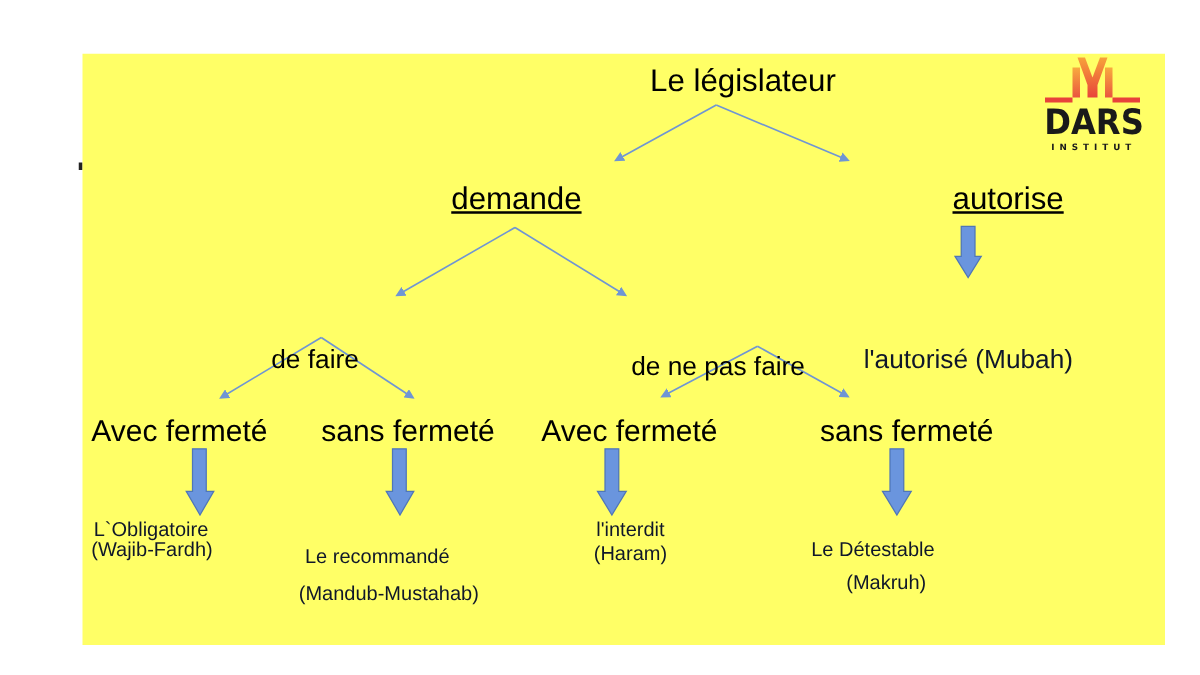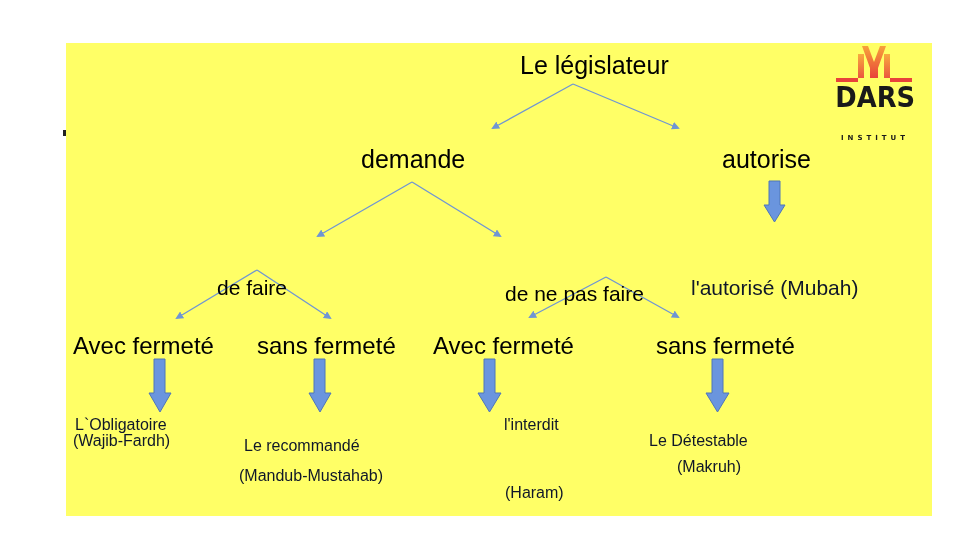--- a/index.html
+++ b/index.html
@@ -16,37 +16,37 @@
       position: absolute; left: 66px; top: 43px; width: 866px; height: 473px;
       background: #FFFF66;
     }
     .diagram-svg { position: absolute; left: 0; top: 0; }
     .node {
       position: absolute; white-space: nowrap; line-height: 1;
       color: #000;
     }
     .node.red { color: #0f172a; }
     .lvl0 { font-size: 25px; }
-    .lvl1 { font-size: 25px; }
+    .lvl1 { font-size: 25px; text-decoration: underline; }
     .lvl2 { font-size: 21px; margin-top: 34px; }
     .lvl3 { font-size: 24px; }
     .res  { font-size: 16px; }
     .logo {
       position: absolute; left: 832px; top: 44px; width: 84px; height: 82px;
     }
     .logo-text {
       position: absolute; left: 0; top: 40px; width: 84px; text-align: center;
       font-family: "DejaVu Sans", sans-serif; font-weight: bold;
       font-size: 28px; letter-spacing: 0px; color: #1a1a1a; line-height: 1;
       transform: scaleX(0.92);
     }
     .logo-sub {
       position: absolute; left: 2px; top: 71px; width: 82px; text-align: center;
       font-family: "DejaVu Sans", sans-serif; font-weight: bold;
-      font-size: 7px; letter-spacing: 4px; color: #1a1a1a; line-height: 1; margin-top: 20px;
+      font-size: 7px; letter-spacing: 4px; color: #1a1a1a; line-height: 1;
     }
   </style>
 </head>
 <body>
 
 <div class="bullet-mark"></div>
 
 <div class="slide-box"></div>
 
 <svg class="diagram-svg" width="960" height="540" viewBox="0 0 960 540">
@@ -97,39 +97,39 @@
     <path d="M484,359 L495,359 L495,393 L501,393 L489.5,412 L478,393 L484,393 Z" fill="#6A95DE" stroke="#4F76B8" stroke-width="1"></path>
   </g>
   <g>
     <path d="M712,359 L723,359 L723,393 L729,393 L717.5,412 L706,393 L712,393 Z" fill="#6A95DE" stroke="#4F76B8" stroke-width="1"></path>
   </g>
 </svg>
 
 <div class="node lvl0" style="left:488px; top:53px;margin-left:32px;">Le législateur</div>
 
 <div class="node lvl1" style="left:361px; top:147px;">demande</div>
-<div class="node lvl1" style="left:722px; top:147px;">autorise</div>
+<div class="node lvl1" style="left:762px; top:147px;">autorise</div>
 
 <div class="node lvl2" style="left:217px; top:243px;">de faire</div>
 <div class="node lvl2" style="left:505px; top:249px;">de ne pas faire</div>
 <div class="node lvl2 red" style="left:691px; top:243px;">l'autorisé (Mubah)</div>
 
 <div class="node lvl3" style="left:73px; top:334px;">Avec fermeté</div>
 <div class="node lvl3" style="left:257px; top:334px;">sans fermeté</div>
 <div class="node lvl3" style="left:433px; top:334px;">Avec fermeté</div>
 <div class="node lvl3" style="left:656px; top:334px;">sans fermeté</div>
 
 <div class="node res red" style="left:75px; top:417px;">L`Obligatoire</div>
 <div class="node res red" style="left:244px; top:438px;">Le recommandé</div>
-<div class="node res red" style="left:504px; top:417px;">l'interdit</div>
+<div class="node res red" style="left:477px; top:417px;">l'interdit</div>
 <div class="node res red" style="left:649px; top:417px;margin-top:16px;">Le Détestable</div>
 
 <div class="node res red" style="left:73px; top:433px;">(Wajib-Fardh)</div>
 <div class="node res red" style="left:239px; top:468px;text-align:right;">(Mandub-Mustahab)</div>
-<div class="node res red" style="left:475px; top:485px;margin-left:30px;">(Haram)</div>
+<div class="node res red" style="left:475px; top:436px;">(Haram)</div>
 <div class="node res red" style="left:677px; top:459px;">(Makruh)</div>
 
 <div class="logo">
   <svg width="84" height="42" viewBox="0 0 84 42" style="position:absolute;left:0;top:0;">
     <defs>
       <linearGradient id="lg" x1="0" y1="0" x2="0" y2="1">
         <stop offset="0" stop-color="#F7A23A"></stop>
         <stop offset="1" stop-color="#E8433A"></stop>
       </linearGradient>
     </defs>

